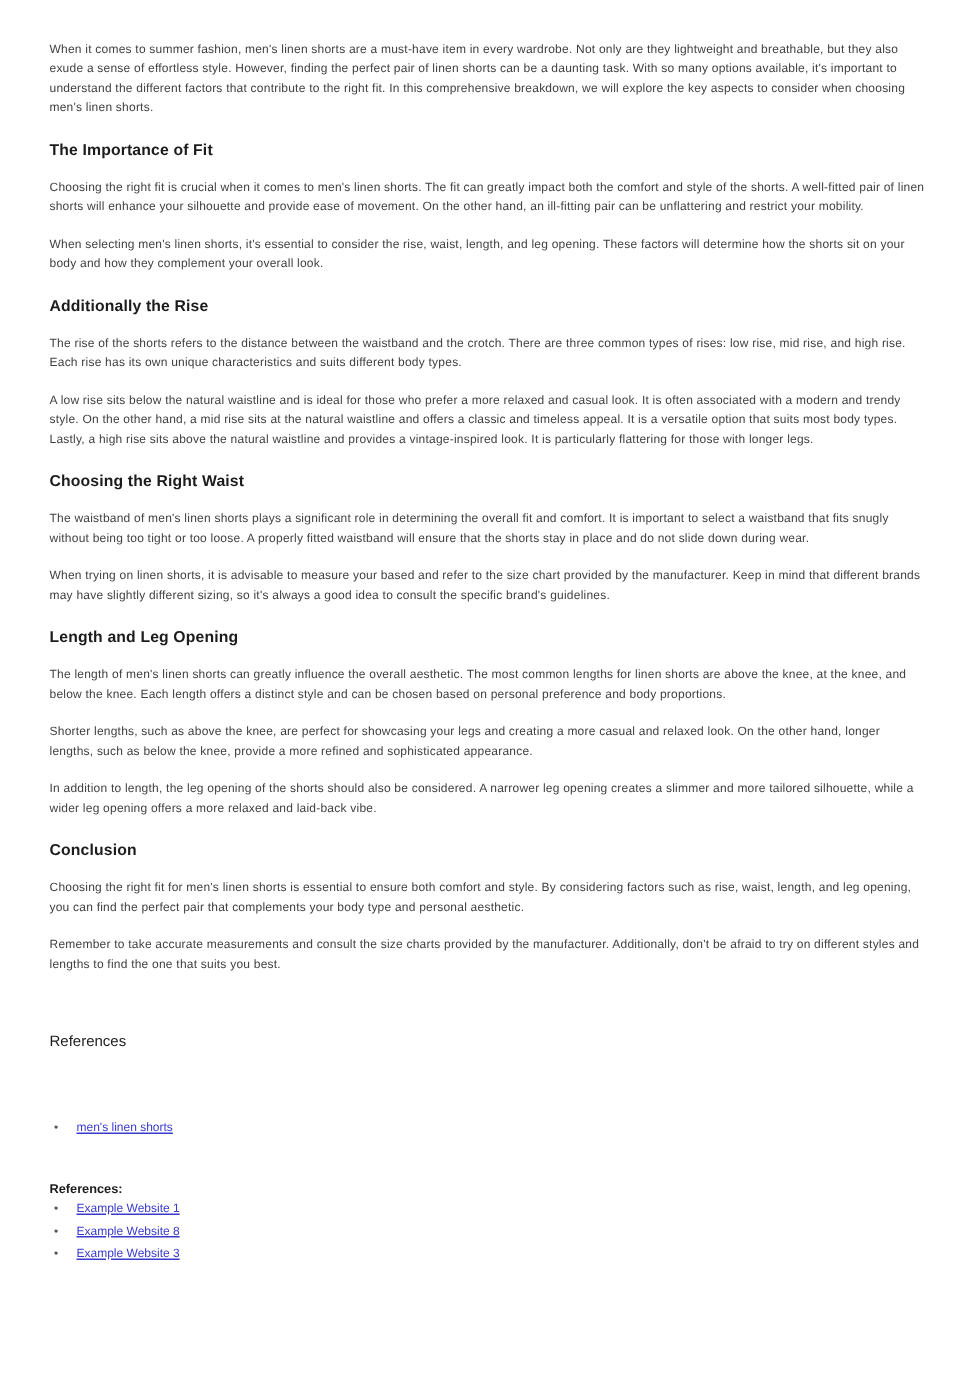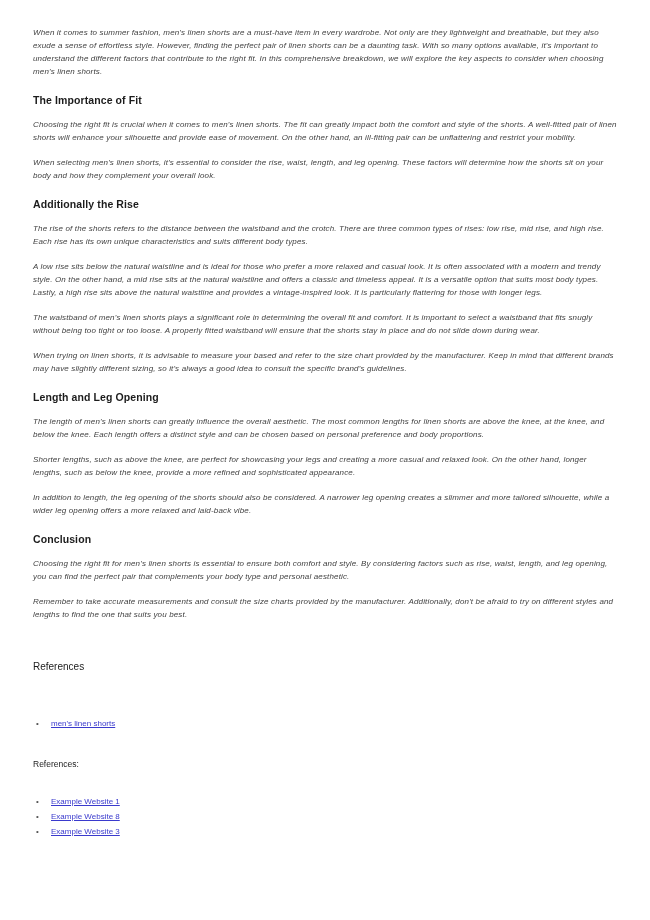--- a/index.html
+++ b/index.html
@@ -20,43 +20,42 @@
     height: 920px;
     padding: 26px 33px 20px 33px;
     background: #ffffff;
   }
   p.body {
     font-size: 8px;
     line-height: 13px;
     margin: 0 0 12px 0;
     letter-spacing: 0.15px;
     color: #3f3f3f;
-    font-style: italic;
   }
   h2.section-heading {
     font-size: 10.5px;
     line-height: 12px;
     font-weight: bold;
     color: #1c1c1c;
     margin: 16px 0 12px 0;
     letter-spacing: 0.1px;
   }
   h2.references-heading {
     font-size: 10px;
     line-height: 12px;
     font-weight: normal;
     color: #1c1c1c;
     margin: 40px 0 0 0;
   }
   h3.references-subheading {
     font-size: 8.5px;
     line-height: 11px;
-    font-weight: normal;
+    font-weight: bold;
     color: #1c1c1c;
-    margin: 28px 0 24px 0;
+    margin: 28px 0 0 0;
   }
   .ref-list {
     margin: 0;
     padding: 0;
     list-style: none;
   }
   .ref-list.first {
     margin-top: 43px;
   }
   .ref-list li {
@@ -87,20 +86,21 @@
   <p class="body">When it comes to summer fashion, men's linen shorts are a must-have item in every wardrobe. Not only are they lightweight and breathable, but they also exude a sense of effortless style. However, finding the perfect pair of linen shorts can be a daunting task. With so many options available, it's important to understand the different factors that contribute to the right fit. In this comprehensive breakdown, we will explore the key aspects to consider when choosing men's linen shorts.</p>
 
   <h2 class="section-heading">The Importance of Fit</h2>
   <p class="body">Choosing the right fit is crucial when it comes to men's linen shorts. The fit can greatly impact both the comfort and style of the shorts. A well-fitted pair of linen shorts will enhance your silhouette and provide ease of movement. On the other hand, an ill-fitting pair can be unflattering and restrict your mobility.</p>
   <p class="body">When selecting men's linen shorts, it's essential to consider the rise, waist, length, and leg opening. These factors will determine how the shorts sit on your body and how they complement your overall look.</p>
 
   <h2 class="section-heading">Additionally the Rise</h2>
   <p class="body">The rise of the shorts refers to the distance between the waistband and the crotch. There are three common types of rises: low rise, mid rise, and high rise. Each rise has its own unique characteristics and suits different body types.</p>
   <p class="body">A low rise sits below the natural waistline and is ideal for those who prefer a more relaxed and casual look. It is often associated with a modern and trendy style. On the other hand, a mid rise sits at the natural waistline and offers a classic and timeless appeal. It is a versatile option that suits most body types. Lastly, a high rise sits above the natural waistline and provides a vintage-inspired look. It is particularly flattering for those with longer legs.</p>
 
+  <h2 class="section-heading">Choosing the Right Waist</h2>
   <p class="body">The waistband of men's linen shorts plays a significant role in determining the overall fit and comfort. It is important to select a waistband that fits snugly without being too tight or too loose. A properly fitted waistband will ensure that the shorts stay in place and do not slide down during wear.</p>
   <p class="body">When trying on linen shorts, it is advisable to measure your based and refer to the size chart provided by the manufacturer. Keep in mind that different brands may have slightly different sizing, so it's always a good idea to consult the specific brand's guidelines.</p>
 
   <h2 class="section-heading">Length and Leg Opening</h2>
   <p class="body">The length of men's linen shorts can greatly influence the overall aesthetic. The most common lengths for linen shorts are above the knee, at the knee, and below the knee. Each length offers a distinct style and can be chosen based on personal preference and body proportions.</p>
   <p class="body">Shorter lengths, such as above the knee, are perfect for showcasing your legs and creating a more casual and relaxed look. On the other hand, longer lengths, such as below the knee, provide a more refined and sophisticated appearance.</p>
   <p class="body">In addition to length, the leg opening of the shorts should also be considered. A narrower leg opening creates a slimmer and more tailored silhouette, while a wider leg opening offers a more relaxed and laid-back vibe.</p>
 
   <h2 class="section-heading">Conclusion</h2>
   <p class="body">Choosing the right fit for men's linen shorts is essential to ensure both comfort and style. By considering factors such as rise, waist, length, and leg opening, you can find the perfect pair that complements your body type and personal aesthetic.</p>

